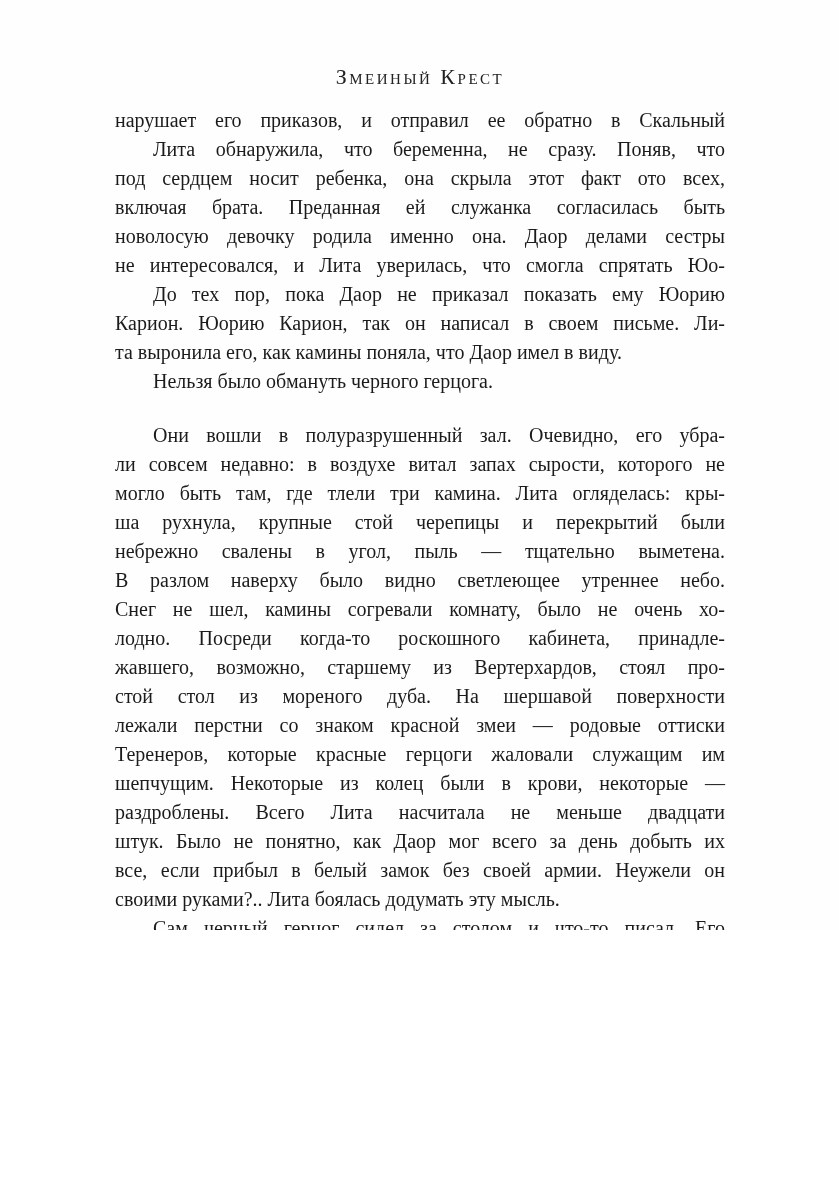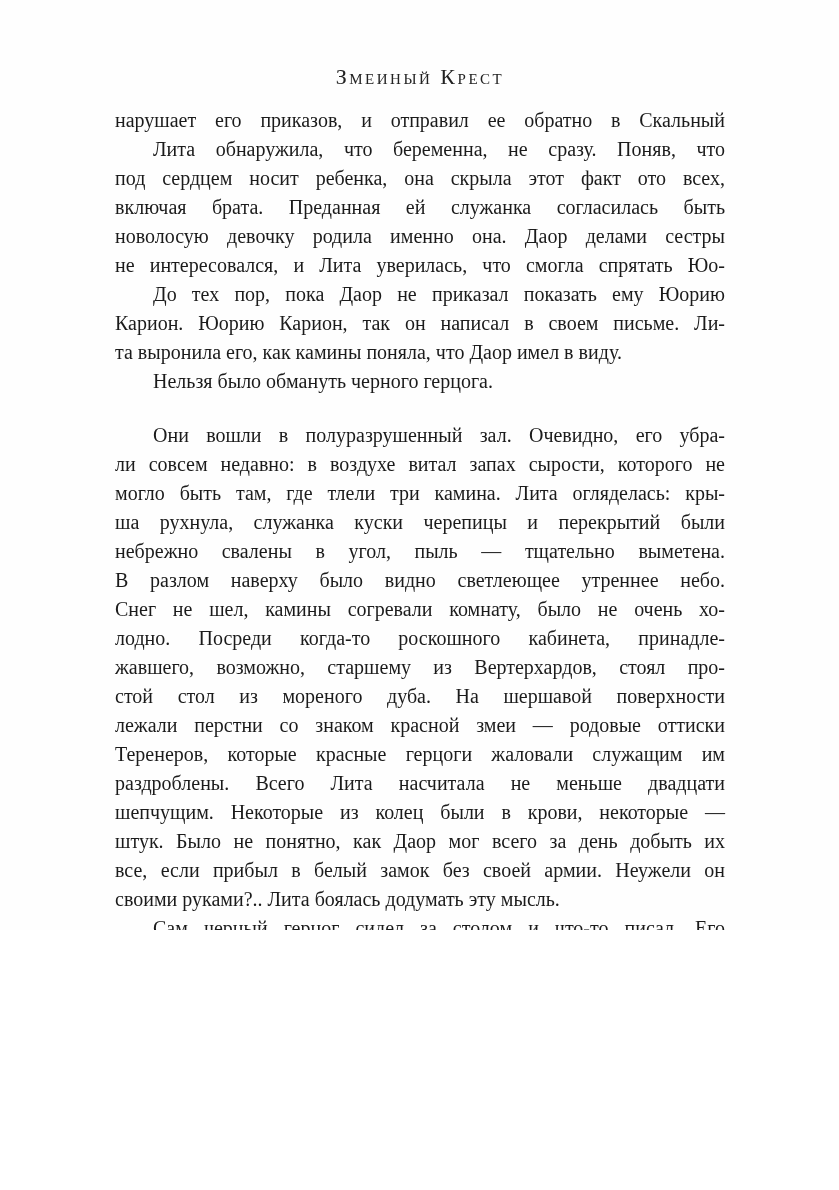--- a/index.html
+++ b/index.html
@@ -71,31 +71,31 @@
       <div class="line">включая брата. Преданная ей служанка согласилась быть</div>
       <div class="line">новолосую девочку родила именно она. Даор делами сестры</div>
       <div class="line">не интересовался, и Лита уверилась, что смогла спрятать Юо-</div>
       <div class="line indent">До тех пор, пока Даор не приказал показать ему Юорию</div>
       <div class="line">Карион. Юорию Карион, так он написал в своем письме. Ли-</div>
       <div class="line last">та выронила его, как камины поняла, что Даор имел в виду.</div>
       <div class="line indent last">Нельзя было обмануть черного герцога.</div>
       <div class="line indent space-before">Они вошли в полуразрушенный зал. Очевидно, его убра-</div>
       <div class="line">ли совсем недавно: в воздухе витал запах сырости, которого не</div>
       <div class="line">могло быть там, где тлели три камина. Лита огляделась: кры-</div>
-      <div class="line">ша рухнула, служанка куски черепицы и перекрытий были</div>
+      <div class="line">ша рухнула, крупные стой черепицы и перекрытий были</div>
       <div class="line">небрежно свалены в угол, пыль — тщательно выметена.</div>
       <div class="line">В разлом наверху было видно светлеющее утреннее небо.</div>
       <div class="line">Снег не шел, камины согревали комнату, было не очень хо-</div>
       <div class="line">лодно. Посреди когда-то роскошного кабинета, принадле-</div>
       <div class="line">жавшего, возможно, старшему из Вертерхардов, стоял про-</div>
       <div class="line">стой стол из мореного дуба. На шершавой поверхности</div>
       <div class="line">лежали перстни со знаком красной змеи — родовые оттиски</div>
       <div class="line">Теренеров, которые красные герцоги жаловали служащим им</div>
+      <div class="line">шепчущим. Некоторые из колец были в крови, некоторые —</div>
       <div class="line">раздроблены. Всего Лита насчитала не меньше двадцати</div>
-      <div class="line">шепчущим. Некоторые из колец были в крови, некоторые —</div>
       <div class="line">штук. Было не понятно, как Даор мог всего за день добыть их</div>
       <div class="line">все, если прибыл в белый замок без своей армии. Неужели он</div>
       <div class="line last">своими руками?.. Лита боялась додумать эту мысль.</div>
       <div class="line indent">Сам черный герцог сидел за столом и что-то писал. Его</div>
       <div class="line">рабочее кресло мало походило на троны, которые так любили</div>
     </div>
 
   <div class="page-number">11</div>
 </div>
 

